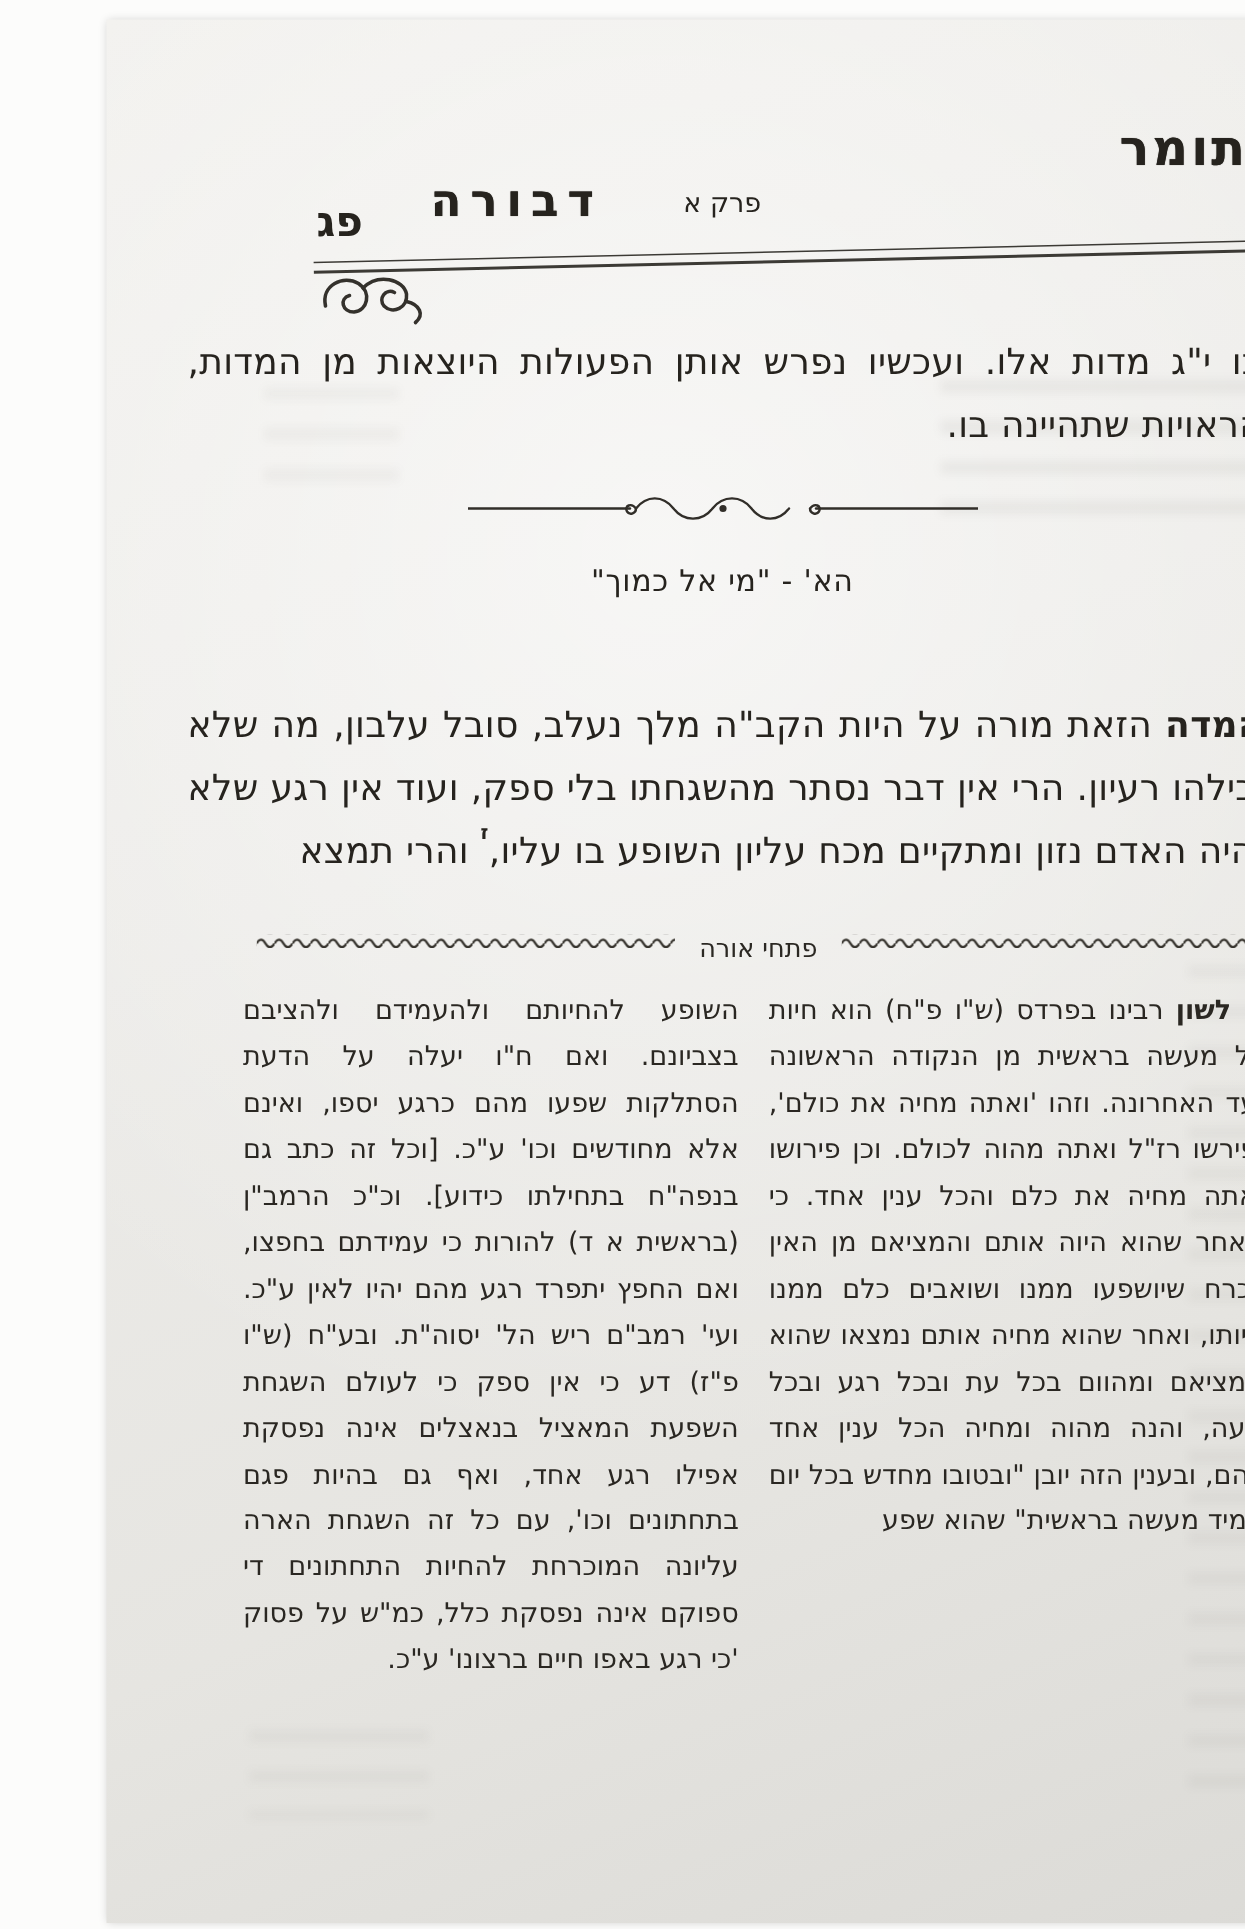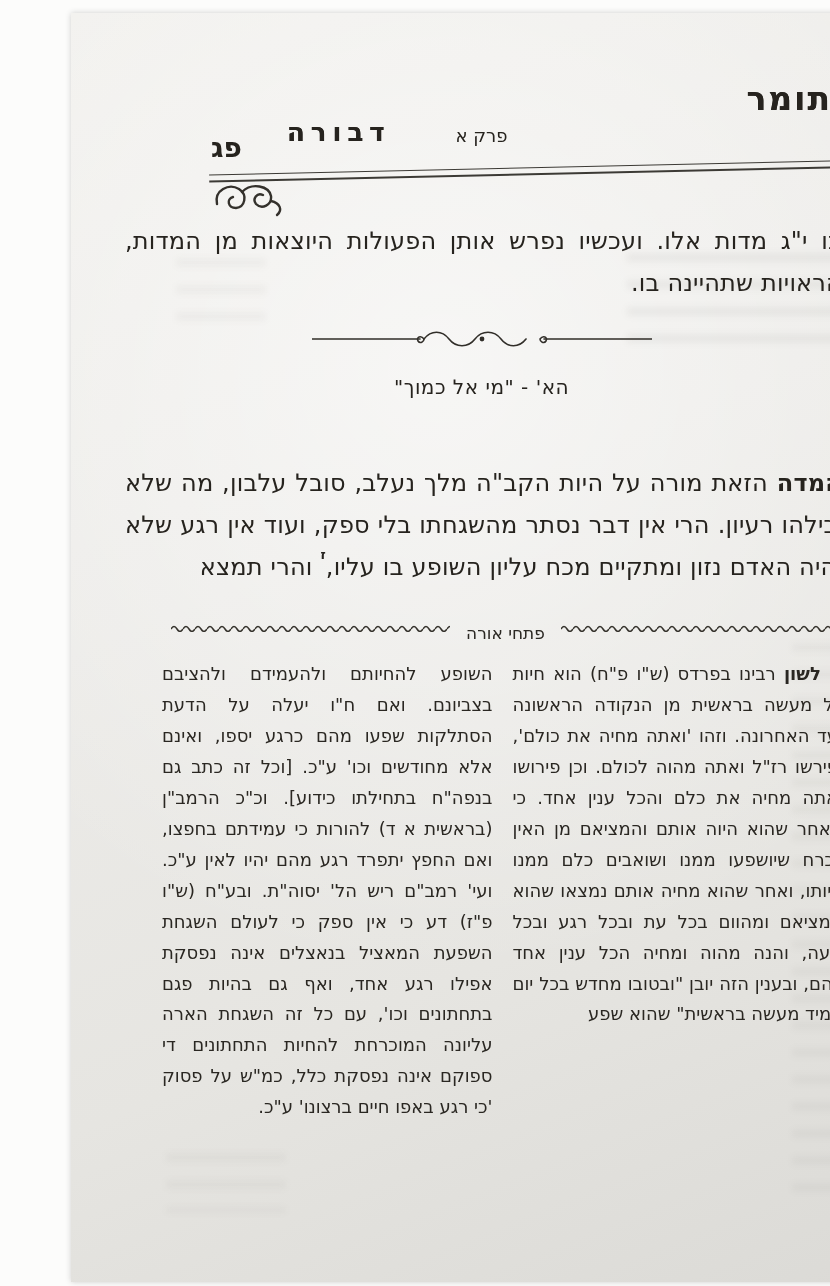--- a/index.html
+++ b/index.html
@@ -21,21 +21,21 @@
   
   .smudge{position:absolute;filter:blur(3px);opacity:.5;pointer-events:none;
     background:repeating-linear-gradient(180deg, rgba(116,113,106,.16) 0 9px, rgba(0,0,0,0) 9px 27px);}
   .sm1{right:55px;top:240px;width:210px;height:90px;}
   .sm2{right:40px;top:630px;width:60px;height:560px;opacity:.38;}
   .sm3{left:105px;top:245px;width:90px;height:70px;opacity:.35;}
   .sm4{left:95px;top:1140px;width:120px;height:60px;opacity:.35;}
 
   
   .hdr-title-right{position:absolute;top:66px;right:60px;font-size:33px;font-weight:700;letter-spacing:2px;text-shadow:0 0 .5px currentColor;}
-  .hdr-title-left{position:absolute;top:104px;left:216px;font-size:26px;font-weight:700;letter-spacing:6px;text-shadow:0 0 .5px currentColor;}
+  .hdr-title-left{position:absolute;top:104px;left:216px;font-size:30px;font-weight:700;letter-spacing:6px;text-shadow:0 0 .5px currentColor;}
   .hdr-chapter{position:absolute;top:112px;left:50%;transform:translateX(-50%);font-size:18px;}
   .hdr-page-num{position:absolute;top:118px;left:140px;font-size:28px;font-weight:700;}
   .hdr-rule{position:absolute;top:146px;left:138px;right:0;height:5px;
     border-top:1px solid #3c3a35;border-bottom:2px solid #3c3a35;
     transform:rotate(-1.3deg);transform-origin:right center;}
   .flourish{position:absolute;top:166px;left:140px;}
 
   
   .main-para{position:absolute;right:50px;left:54px;font-size:24px;line-height:1.74;text-align:justify;letter-spacing:.2px;}
   .p1{top:184px;}

